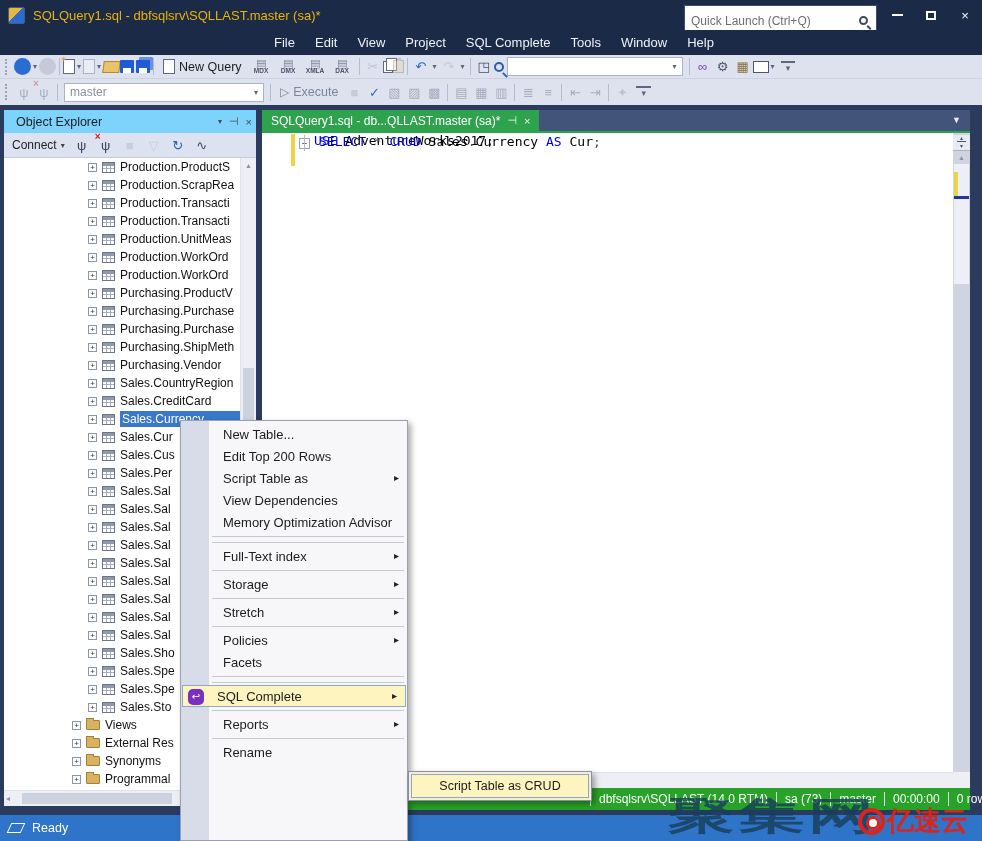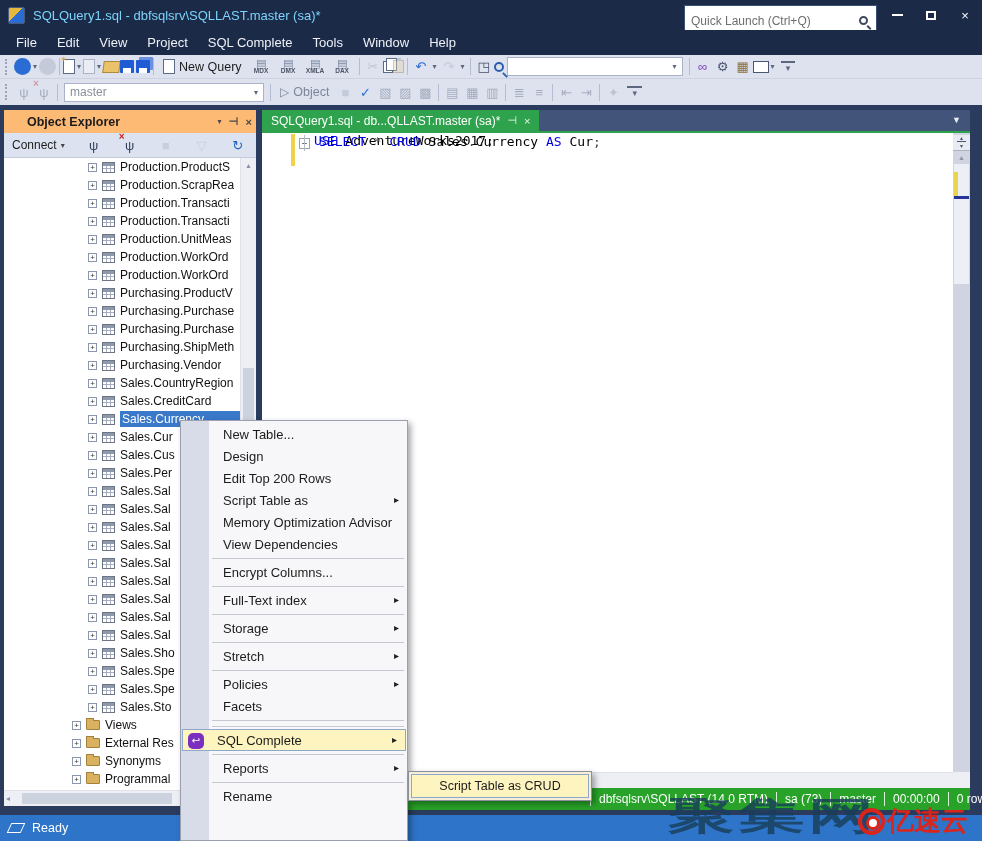--- a/index.html
+++ b/index.html
@@ -2,32 +2,32 @@
 <html><head>
 <meta charset="utf-8">
 <style>
   *{box-sizing:border-box;margin:0;padding:0;}
   html,body{width:982px;height:841px;}
   body{position:relative;overflow:hidden;font-family:"Liberation Sans","DejaVu Sans",sans-serif;background:#2a3b5e;}
 
   
   .titlebar{position:absolute;left:0;top:0;width:982px;height:30px;background:#1b2a47;color:#f2f4f8;display:flex;align-items:center;}
   .app-icon{width:17px;height:17px;margin:0 8px 0 8px;border-radius:2px;background:linear-gradient(135deg,#e8b83c 0 45%,#2b6bd4 45% 100%);border:1px solid #4a5b7c;}
-  .win-title{font-size:13px;color:#7dd3fc;white-space:nowrap;}
+  .win-title{font-size:13px;color:#eab308;white-space:nowrap;}
   .quicklaunch{position:absolute;left:684px;top:5px;width:193px;height:31px;background:#fff;border:1px solid #3c4f74;display:flex;align-items:center;padding:0 6px;}
   .ql-text{font-size:12px;color:#6e6e6e;flex:1;}
   .ql-mag{width:9px;height:9px;border:2px solid #3f4a5e;border-radius:50%;position:relative;margin-right:2px;}
   .ql-mag::after{content:"";position:absolute;width:2px;height:5px;background:#3f4a5e;left:7px;top:7px;transform:rotate(-45deg);}
   .win-btns{position:absolute;right:0;top:0;height:30px;display:flex;}
   .win-btn{width:34px;height:30px;display:flex;align-items:center;justify-content:center;color:#fff;font-size:13px;}
   .wb-min{width:11px;height:2px;background:#fff;}
   .wb-max{width:10px;height:9px;border:2px solid #fff;}
 
   
-  .menubar{position:absolute;left:0;top:30px;width:982px;height:25px;background:#1b2a47;display:flex;align-items:center;padding-left:6px;}
+  .menubar{position:absolute;left:0;top:30px;width:982px;height:25px;background:#1b2a47;display:flex;align-items:center;padding-left:6px;justify-content:center;}
   .menu-item{font-size:13px;color:#eef1f7;padding:3px 10px;}
 
   
   .toolbar{position:absolute;left:0;width:982px;background:#dde2ee;display:flex;align-items:center;padding-left:3px;}
   #tb1{top:55px;height:24px;border-bottom:1px solid #ccd2e2;}
   #tb2{top:79px;height:26px;}
   .tb-grip{width:5px;height:16px;border-left:2px dotted #9aa3bb;margin:0 4px 0 2px;}
   .tb-sep{width:1px;height:17px;background:#b4bcd2;margin:0 3px;}
   .tb-ic{min-width:20px;height:20px;display:flex;align-items:center;justify-content:center;font-size:13px;color:#43506b;}
   .dis{opacity:.38;}
@@ -55,23 +55,23 @@
   .ic-paste{width:11px;height:13px;min-width:11px;border:1px solid #8a7347;background:#e6d3a8;position:relative;display:inline-block;}
   .ic-paste::before{content:"";position:absolute;left:2px;top:-3px;width:5px;height:3px;background:#8a93a6;}
   .ic-find{width:10px;height:10px;min-width:10px;border:2px solid #2b5fae;border-radius:50%;position:relative;display:inline-block;}
   .ic-find::after{content:"";position:absolute;width:2px;height:6px;background:#2b5fae;left:8px;top:8px;transform:rotate(-45deg);}
   .ic-console{width:16px;height:12px;min-width:16px;border:1px solid #4a5670;background:#fff;font-size:7px;color:#34405a;line-height:10px;text-align:center;display:inline-block;}
   .ic-disc{position:relative;}
   .ic-disc::after{content:"×";position:absolute;left:-1px;top:-4px;color:#cc2222;font-size:10px;font-weight:bold;}
 
   
   .oe-panel{position:absolute;left:4px;top:110px;width:252px;height:696px;background:#fff;}
-  .oe-title{height:23px;background:#fdba74;display:flex;align-items:center;padding:0 4px 0 23px;font-size:12.5px;color:#1c1c1c;font-weight:bold;}
+  .oe-title{height:23px;background:#7dd3fc;display:flex;align-items:center;padding:0 4px 0 12px;font-size:12.5px;color:#1c1c1c;}
   .oe-title-ics{margin-left:auto;display:flex;gap:7px;color:#4a4a4a;font-size:11px;align-items:center;}
-  .oe-toolbar{height:25px;background:#dce2f0;border-bottom:1px solid #c5cbdd;display:flex;align-items:center;gap:16px;padding:0 5px;}
+  .oe-toolbar{height:25px;background:#dce2f0;border-bottom:1px solid #c5cbdd;display:flex;align-items:center;gap:4px;padding:0 5px;}
   .connect-btn{font-size:12px;color:#1d1d1d;display:flex;align-items:center;gap:4px;padding:1px 3px;}
   .connect-car{font-size:8px;color:#444;}
   .oe-tree{position:absolute;left:0;top:48px;right:16px;bottom:16px;overflow:hidden;background:#fff;}
   .tree-row{height:18px;display:flex;align-items:center;font-size:12px;color:#111;white-space:nowrap;overflow:hidden;}
   .tree-row.table{padding-left:84px;}
   .tree-row.folder{padding-left:68px;}
   .tr-expand{width:9px;height:9px;min-width:9px;border:1px solid #8a97ad;background:#fff;color:#333;font-size:8px;line-height:7px;text-align:center;margin-right:5px;}
   .ic-table{width:13px;height:11px;min-width:13px;margin-right:5px;border:1px solid #6b7586;background-color:#fff;
     background-image:linear-gradient(#8e99ac,#8e99ac),
       repeating-linear-gradient(90deg,transparent 0 3px,#a6aebf 3px 4px),
@@ -238,21 +238,21 @@
     <span class="tb-ic  dis" style="color: rgb(74, 86, 112);">ψ</span>
     <span class="tb-ic ic-disc dis" style="color: rgb(74, 86, 112);">ψ</span>
     <span class="tb-sep"></span>
     <span class="combo" style="width: 200px;">
       <span class="combo-v">master</span>
       <span class="combo-car">▾</span>
     </span>
     <span class="tb-sep"></span>
     <span class="tb-btn muted">
       <span class="play-gl">▷</span>
-      <span class="tb-btn-l">Object</span>
+      <span class="tb-btn-l">Execute</span>
     </span>
     <span class="tb-ic  dis" style="color: rgb(154, 164, 184);">■</span>
     <span class="tb-ic " style="color: rgb(43, 107, 212);">✓</span>
     <span class="tb-ic  dis">▧</span>
     <span class="tb-ic  dis">▨</span>
     <span class="tb-ic  dis">▩</span>
     <span class="tb-sep"></span>
     <span class="tb-ic  dis">▤</span>
     <span class="tb-ic  dis">▦</span>
     <span class="tb-ic  dis">▥</span>
@@ -517,39 +517,33 @@
         <span class="seg">0 rows</span>
       </span>
   </div>
 </div>
 
 <div class="context-menu" id="context-menu">
     <div class="cm-item">
       <span class="cm-l">New Table...</span>
     </div>
     <div class="cm-item">
-      <span class="cm-l">Design</span>
-    </div>
-    <div class="cm-item">
       <span class="cm-l">Edit Top 200 Rows</span>
     </div>
     <div class="cm-item">
       <span class="cm-l">Script Table as</span>
       <span class="cm-arrow">▸</span>
     </div>
     <div class="cm-item">
+      <span class="cm-l">View Dependencies</span>
+    </div>
+    <div class="cm-item">
       <span class="cm-l">Memory Optimization Advisor</span>
     </div>
-    <div class="cm-item">
-      <span class="cm-l">View Dependencies</span>
-    </div>
-    <div class="cm-sep"></div>
-    <div class="cm-item">
-      <span class="cm-l">Encrypt Columns...</span>
-    </div>
+    <div class="cm-sep"></div>
     <div class="cm-sep"></div>
     <div class="cm-item">
       <span class="cm-l">Full-Text index</span>
       <span class="cm-arrow">▸</span>
     </div>
     <div class="cm-sep"></div>
     <div class="cm-item">
       <span class="cm-l">Storage</span>
       <span class="cm-arrow">▸</span>
     </div>

